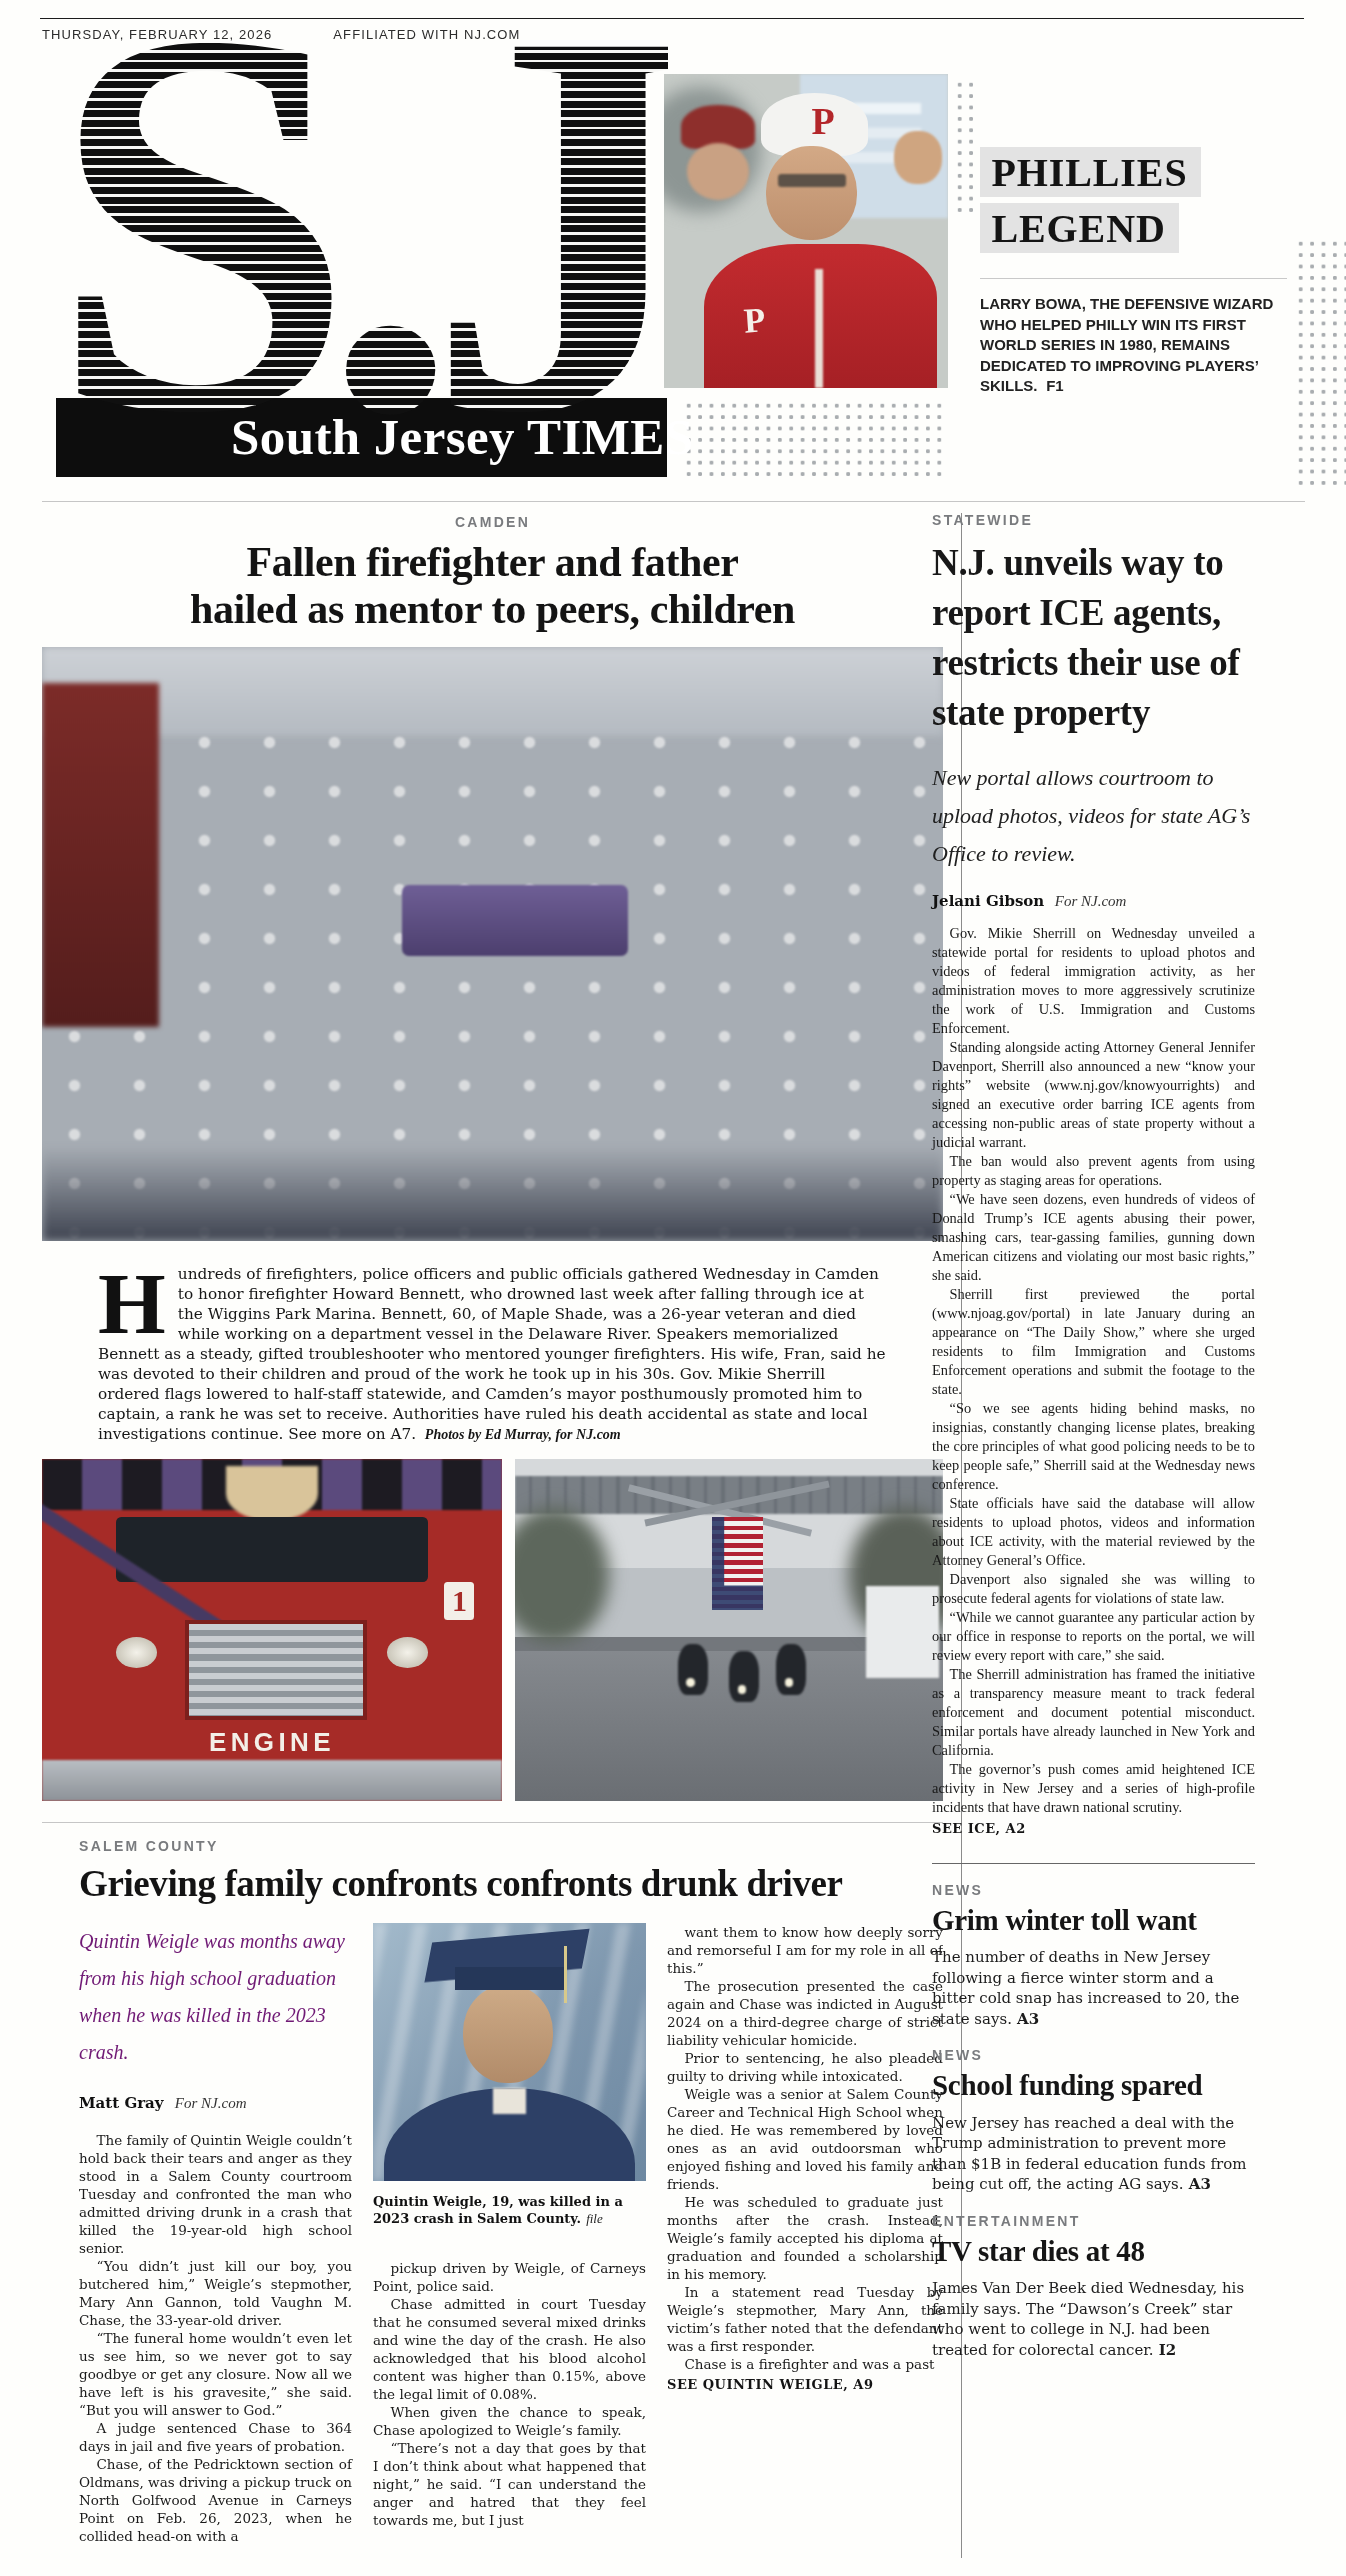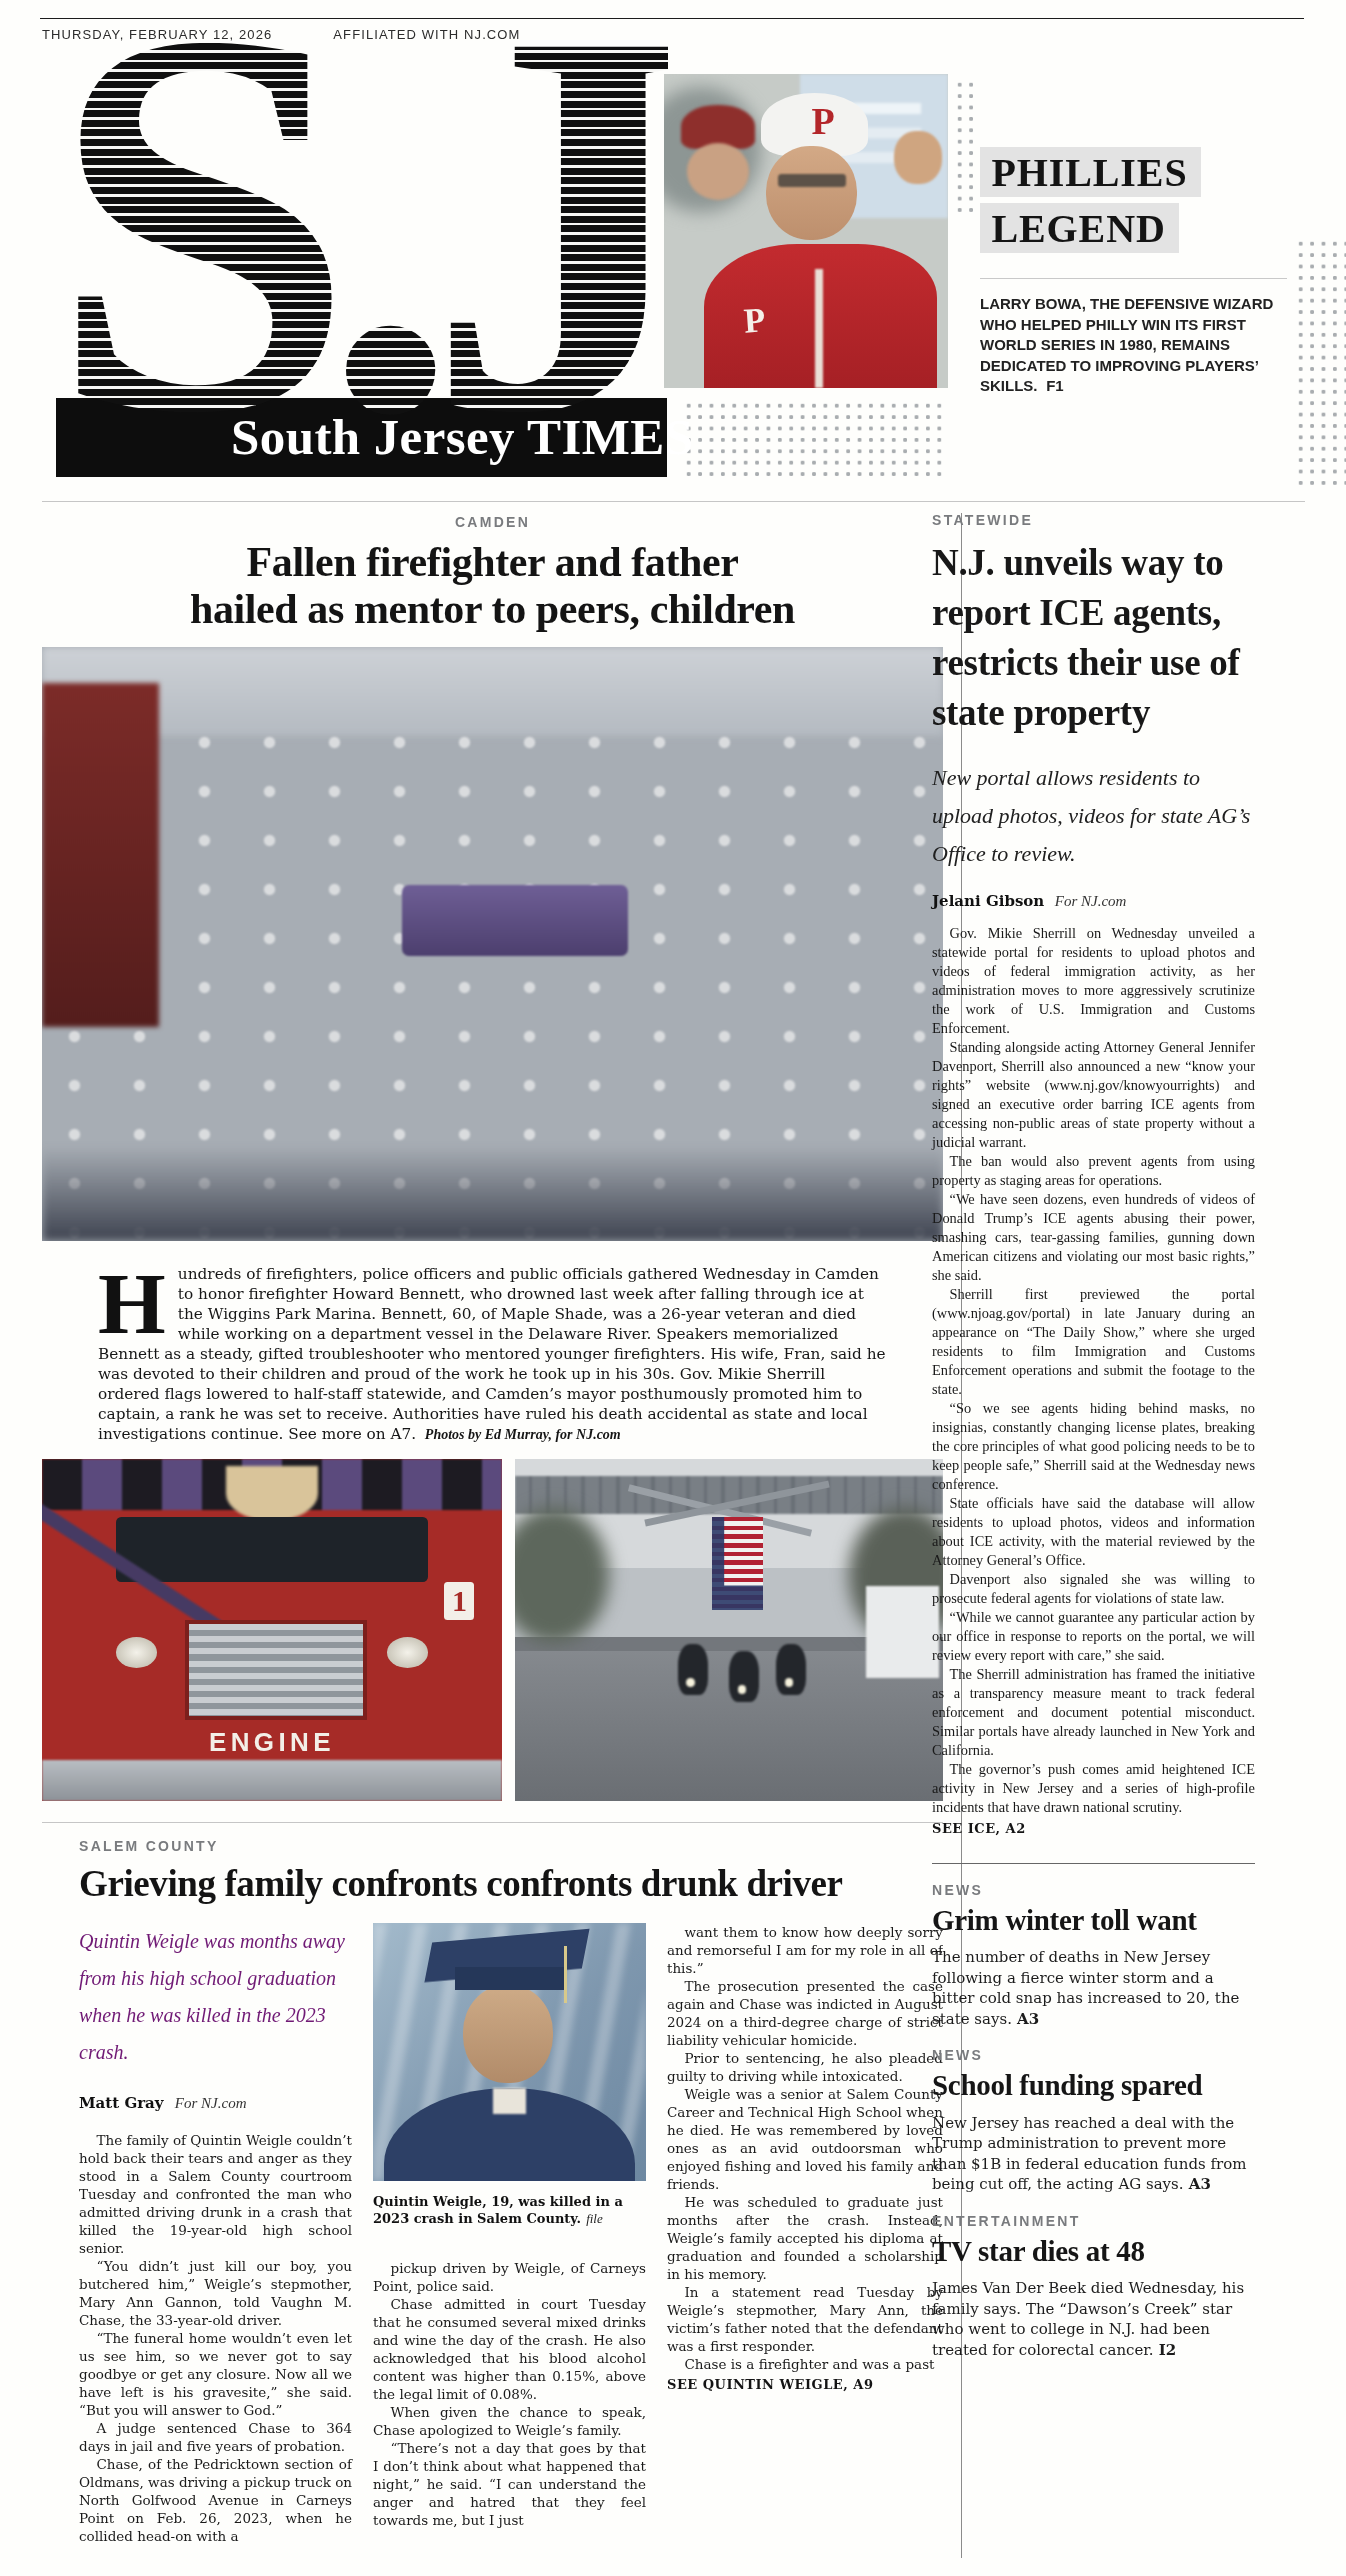--- a/index.html
+++ b/index.html
@@ -304,21 +304,21 @@
           <p>Chase is a firefighter and was a past</p>
         </div>
         <div class="jump salem-jump">SEE QUINTIN WEIGLE, A9</div>
       </div>
     </div>
   </div>
 
   <div class="abs rail">
     <div class="kicker">STATEWIDE</div>
     <div class="rail-head">N.J. unveils way to report ICE agents, restricts their use of state property</div>
-    <div class="rail-deck">New portal allows residents to upload photos, videos for state AG’s Office to review.</div>
+    <div class="rail-deck">New portal allows courtroom to upload photos, videos for state AG’s Office to review.</div>
     <div class="byline rail-byline">
       <span class="nm">Jelani Gibson</span>
       <span class="org">For NJ.com</span>
     </div>
     <div class="bodytext rail-body">
       <p>Gov. Mikie Sherrill on Wednesday unveiled a statewide portal for residents to upload photos and videos of federal immigration activity, as her administration moves to more aggressively scrutinize the work of U.S. Immigration and Customs Enforcement.</p>
       <p>Standing alongside acting Attorney General Jennifer Davenport, Sherrill also announced a new “know your rights” website (www.nj.gov/knowyourrights) and signed an executive order barring ICE agents from accessing non-public areas of state property without a judicial warrant.</p>
       <p>The ban would also prevent agents from using property as staging areas for operations.</p>
       <p>“We have seen dozens, even hundreds of videos of Donald Trump’s ICE agents abusing their power, smashing cars, tear-gassing families, gunning down American citizens and violating our most basic rights,” she said.</p>
       <p>Sherrill first previewed the portal (www.njoag.gov/portal) in late January during an appearance on “The Daily Show,” where she urged residents to film Immigration and Customs Enforcement operations and submit the footage to the state.</p>

